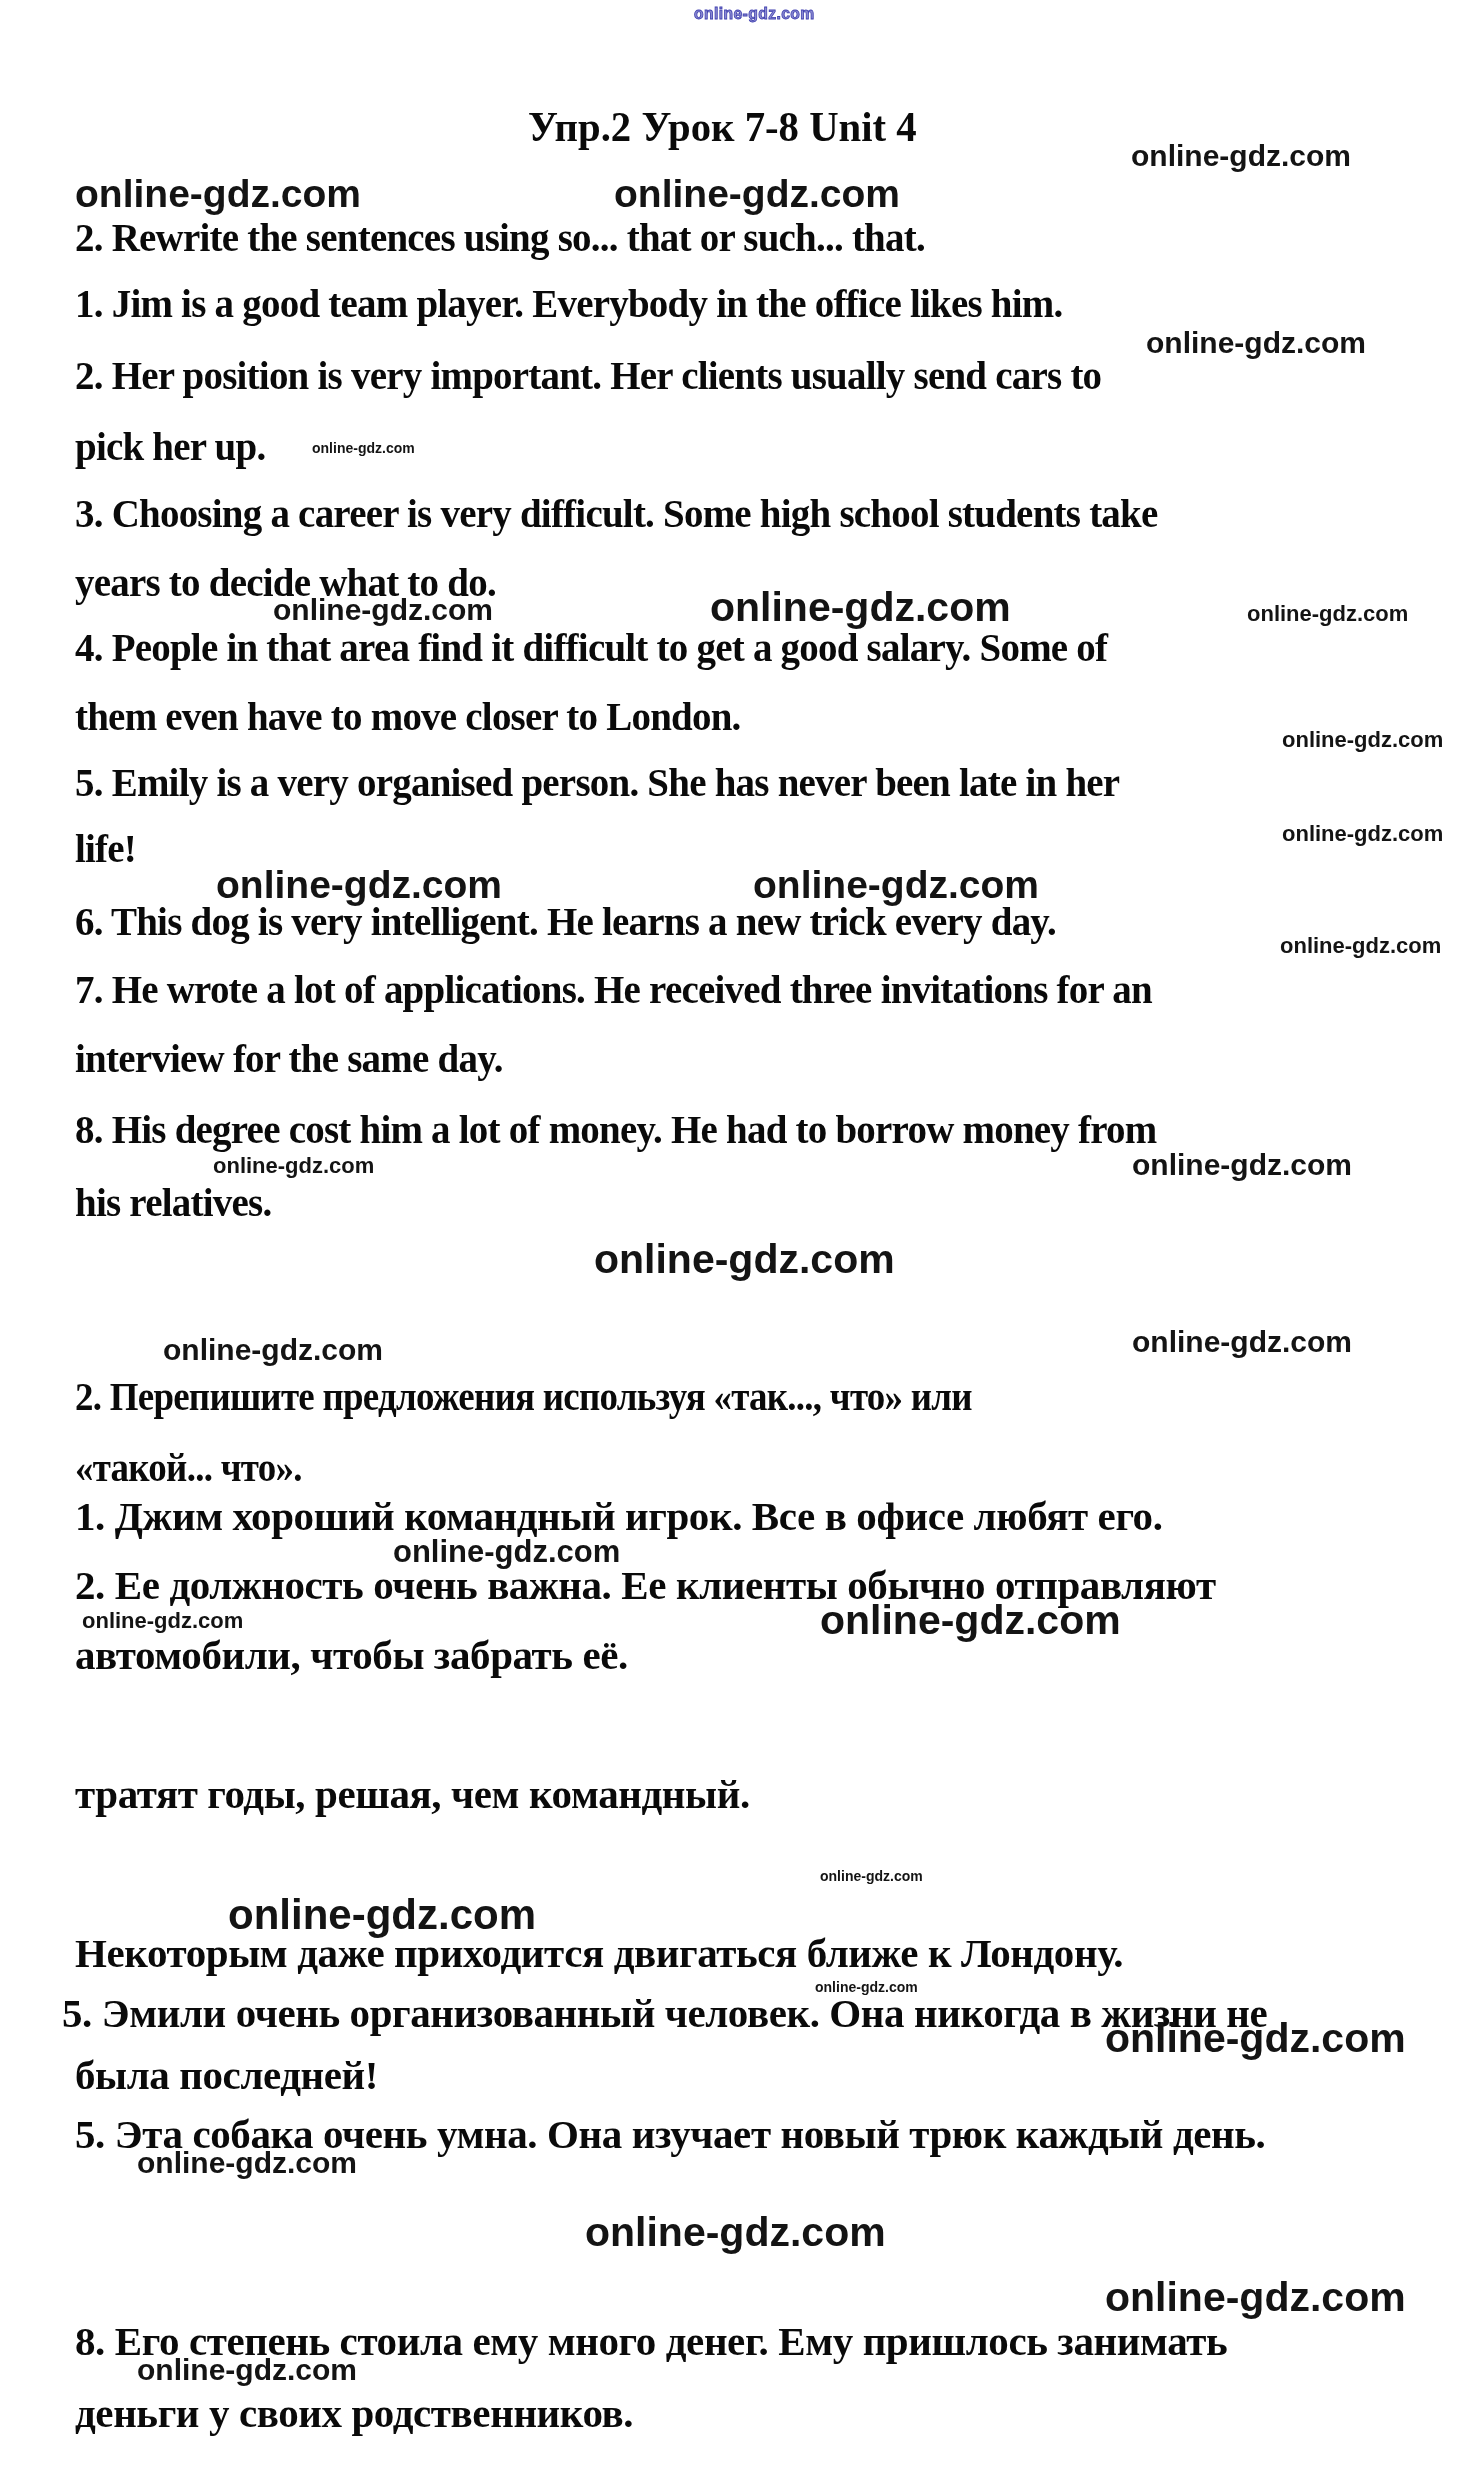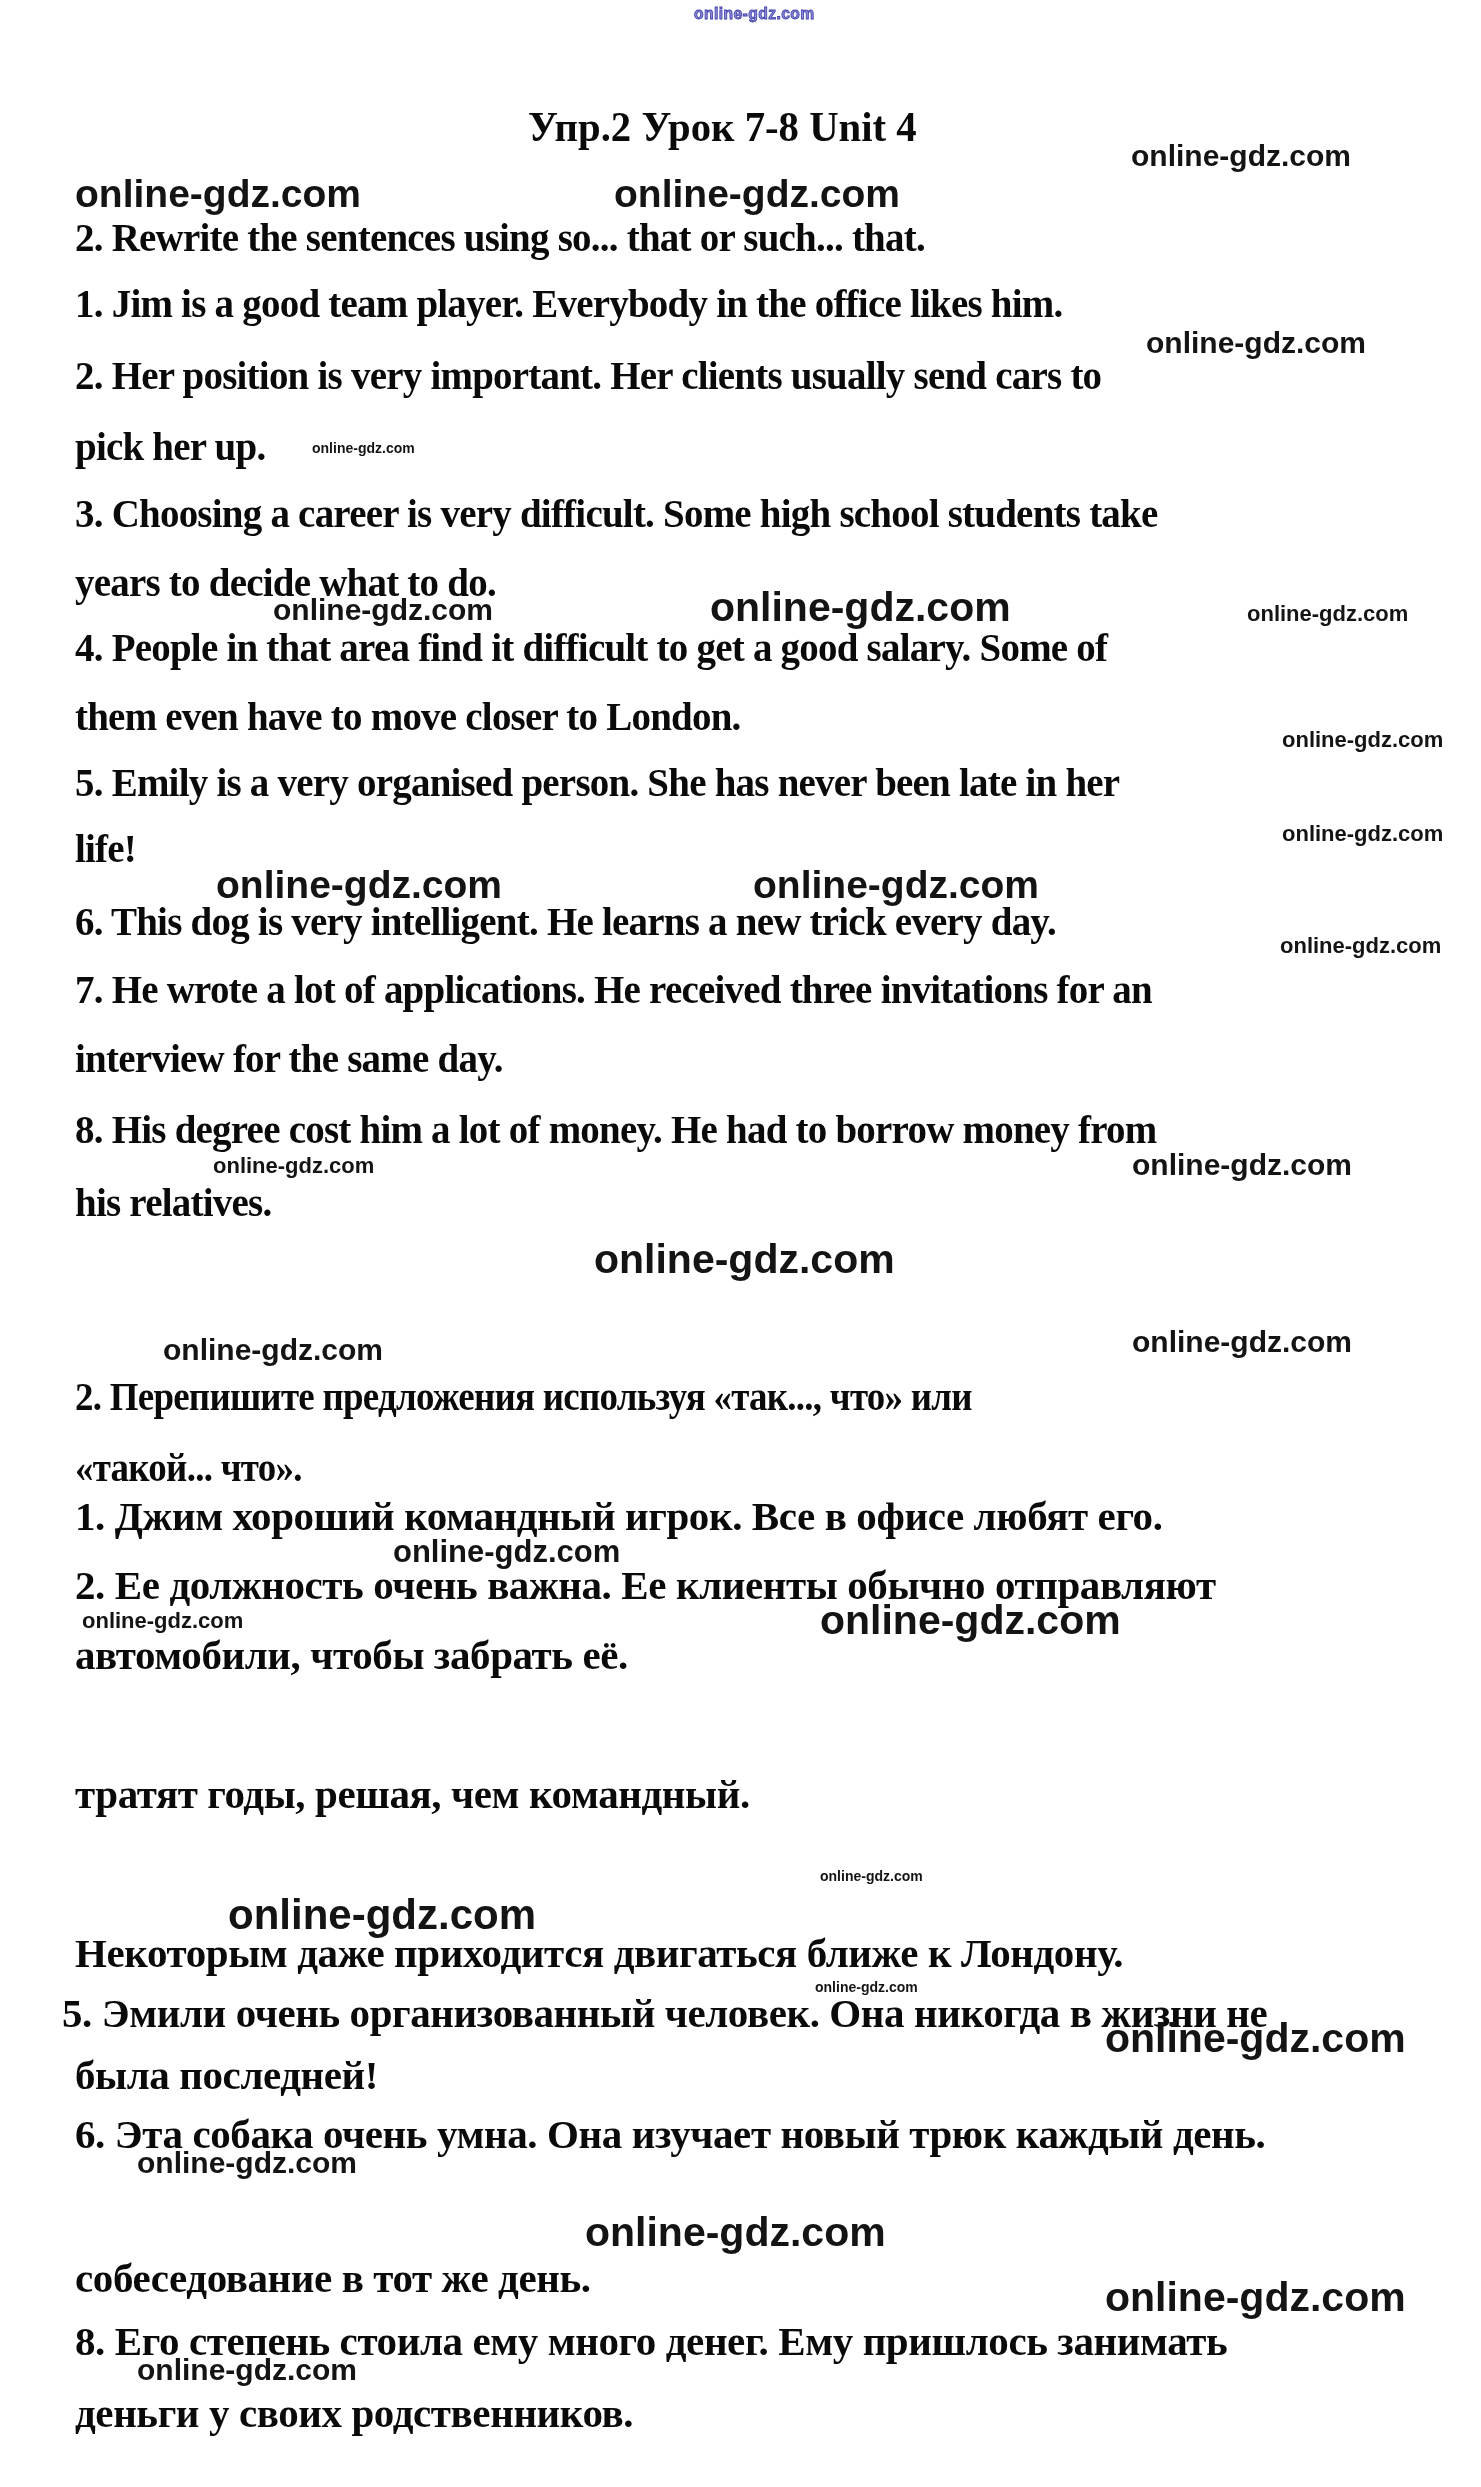--- a/index.html
+++ b/index.html
@@ -116,24 +116,23 @@
 
   <div class="wm" style="left:820px;top:1869px;font-size:14px">online-gdz.com</div>
   <div class="wm" style="left:228px;top:1894px;font-size:42px">online-gdz.com</div>
   <div class="ln ru" style="left:75px;top:1933px">Некоторым даже приходится двигаться ближе к Лондону.</div>
   <div class="wm" style="left:815px;top:1980px;font-size:14px">online-gdz.com</div>
 
   <div class="ln ru" style="left:62px;top:1993px">5. Эмили очень организованный человек. Она никогда в жизни не</div>
   <div class="wm" style="left:1105px;top:2018px;font-size:41px">online-gdz.com</div>
   <div class="ln ru" style="left:75px;top:2055px">была последней!</div>
 
-  <div class="ln ru" style="left:75px;top:2114px">6. Эта собака очень умна. Она изучает новый трюк каждый день.</div>
+  <div class="ln ru" style="left:75px;top:2114px">5. Эта собака очень умна. Она изучает новый трюк каждый день.</div>
   <div class="wm" style="left:137px;top:2148px;font-size:30px">online-gdz.com</div>
   <div class="wm" style="left:585px;top:2212px;font-size:41px">online-gdz.com</div>
-  <div class="ln ru" style="left:75px;top:2258px">собеседование в тот же день.</div>
   <div class="wm" style="left:1105px;top:2277px;font-size:41px">online-gdz.com</div>
 
   <div class="ln ru" style="left:75px;top:2321px">8. Его степень стоила ему много денег. Ему пришлось занимать</div>
   <div class="wm" style="left:137px;top:2355px;font-size:30px">online-gdz.com</div>
   <div class="ln ru" style="left:75px;top:2393px">деньги у своих родственников.</div>
 
 </div>
 
 
 </body></html>

